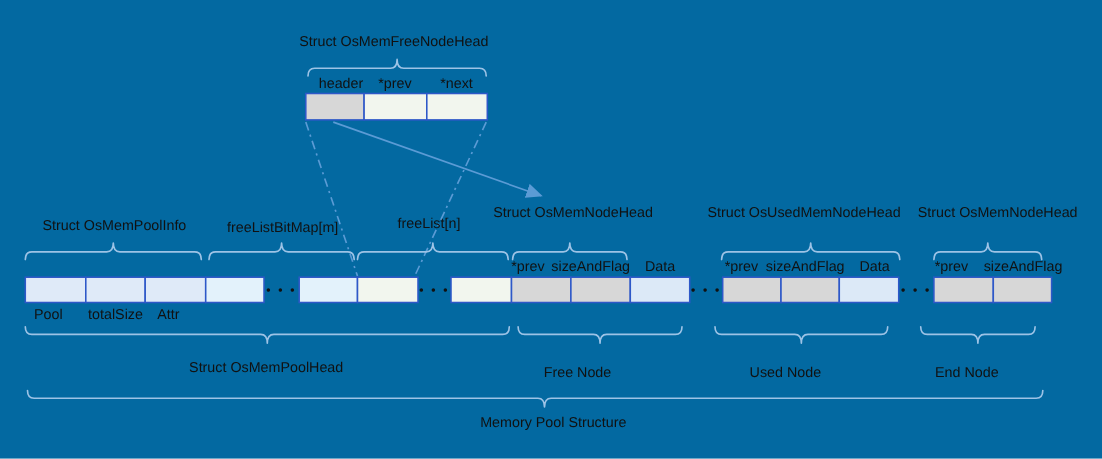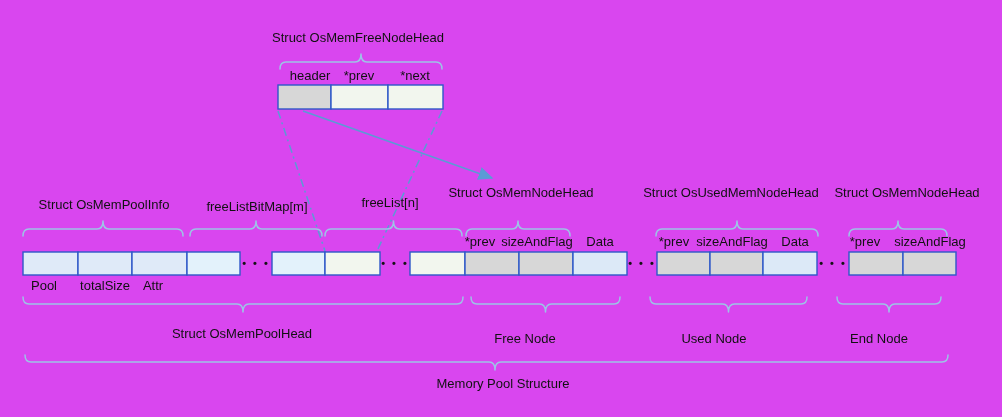--- a/index.html
+++ b/index.html
@@ -1,16 +1,16 @@
 <!DOCTYPE html>
 <html style="--cell-border: #2e58c8; --brace: #9dc3e6; --connector: #5b9bd5; --cell-gray: #d7d7d7; --cell-blue: #dfeaf8; --cell-cyan: #e3f2fb; --cell-green: #f2f6ee; --cell-data-blue: #dce9f7; --text: #111111;"><head>
 <meta charset="utf-8">
 <style>
   html,body{margin:0;padding:0;background:#ffffff;}
-  .canvas{position:relative;width:1002px;height:417px;background:#d946ef;overflow:hidden;
+  .canvas{position:relative;width:1002px;height:417px;background:#0369a1;overflow:hidden;
           font-family:"Liberation Sans",sans-serif;}
   svg text{font-family:"Liberation Sans",sans-serif;font-size:13px;fill:var(--text);text-anchor:middle;}
   svg text.dots{font-size:11px;font-weight:bold;letter-spacing:2px;}
   .cell{stroke:var(--cell-border);stroke-width:1.4;}
   .cell.gray{fill:var(--cell-gray);}
   .cell.blue{fill:var(--cell-blue);}
   .cell.cyan{fill:var(--cell-cyan);}
   .cell.green{fill:var(--cell-green);}
   .cell.data{fill:var(--cell-data-blue);}
   .brace{fill:none;stroke:var(--brace);stroke-width:1.5;stroke-linecap:round;stroke-linejoin:round;}

